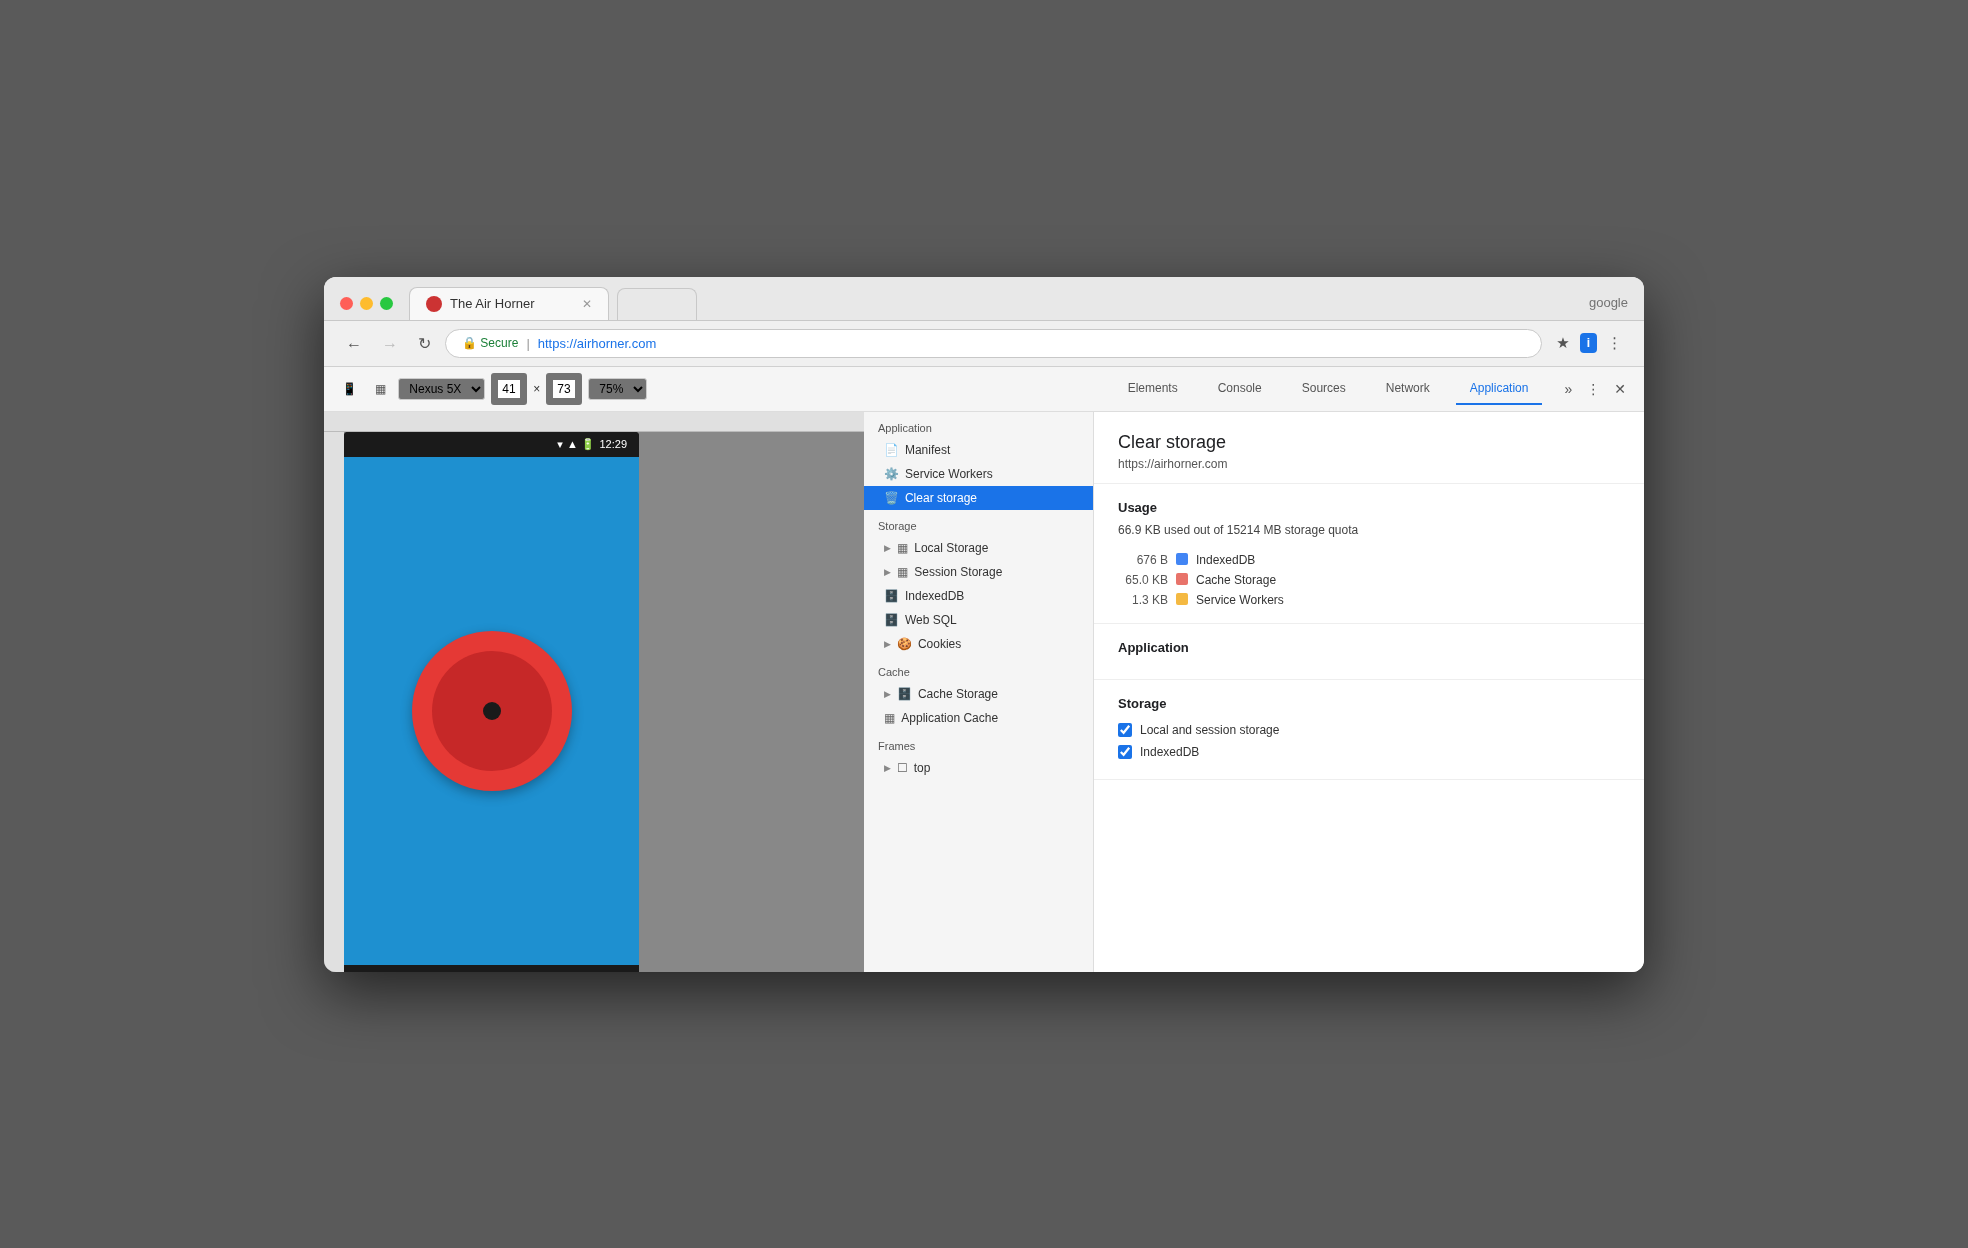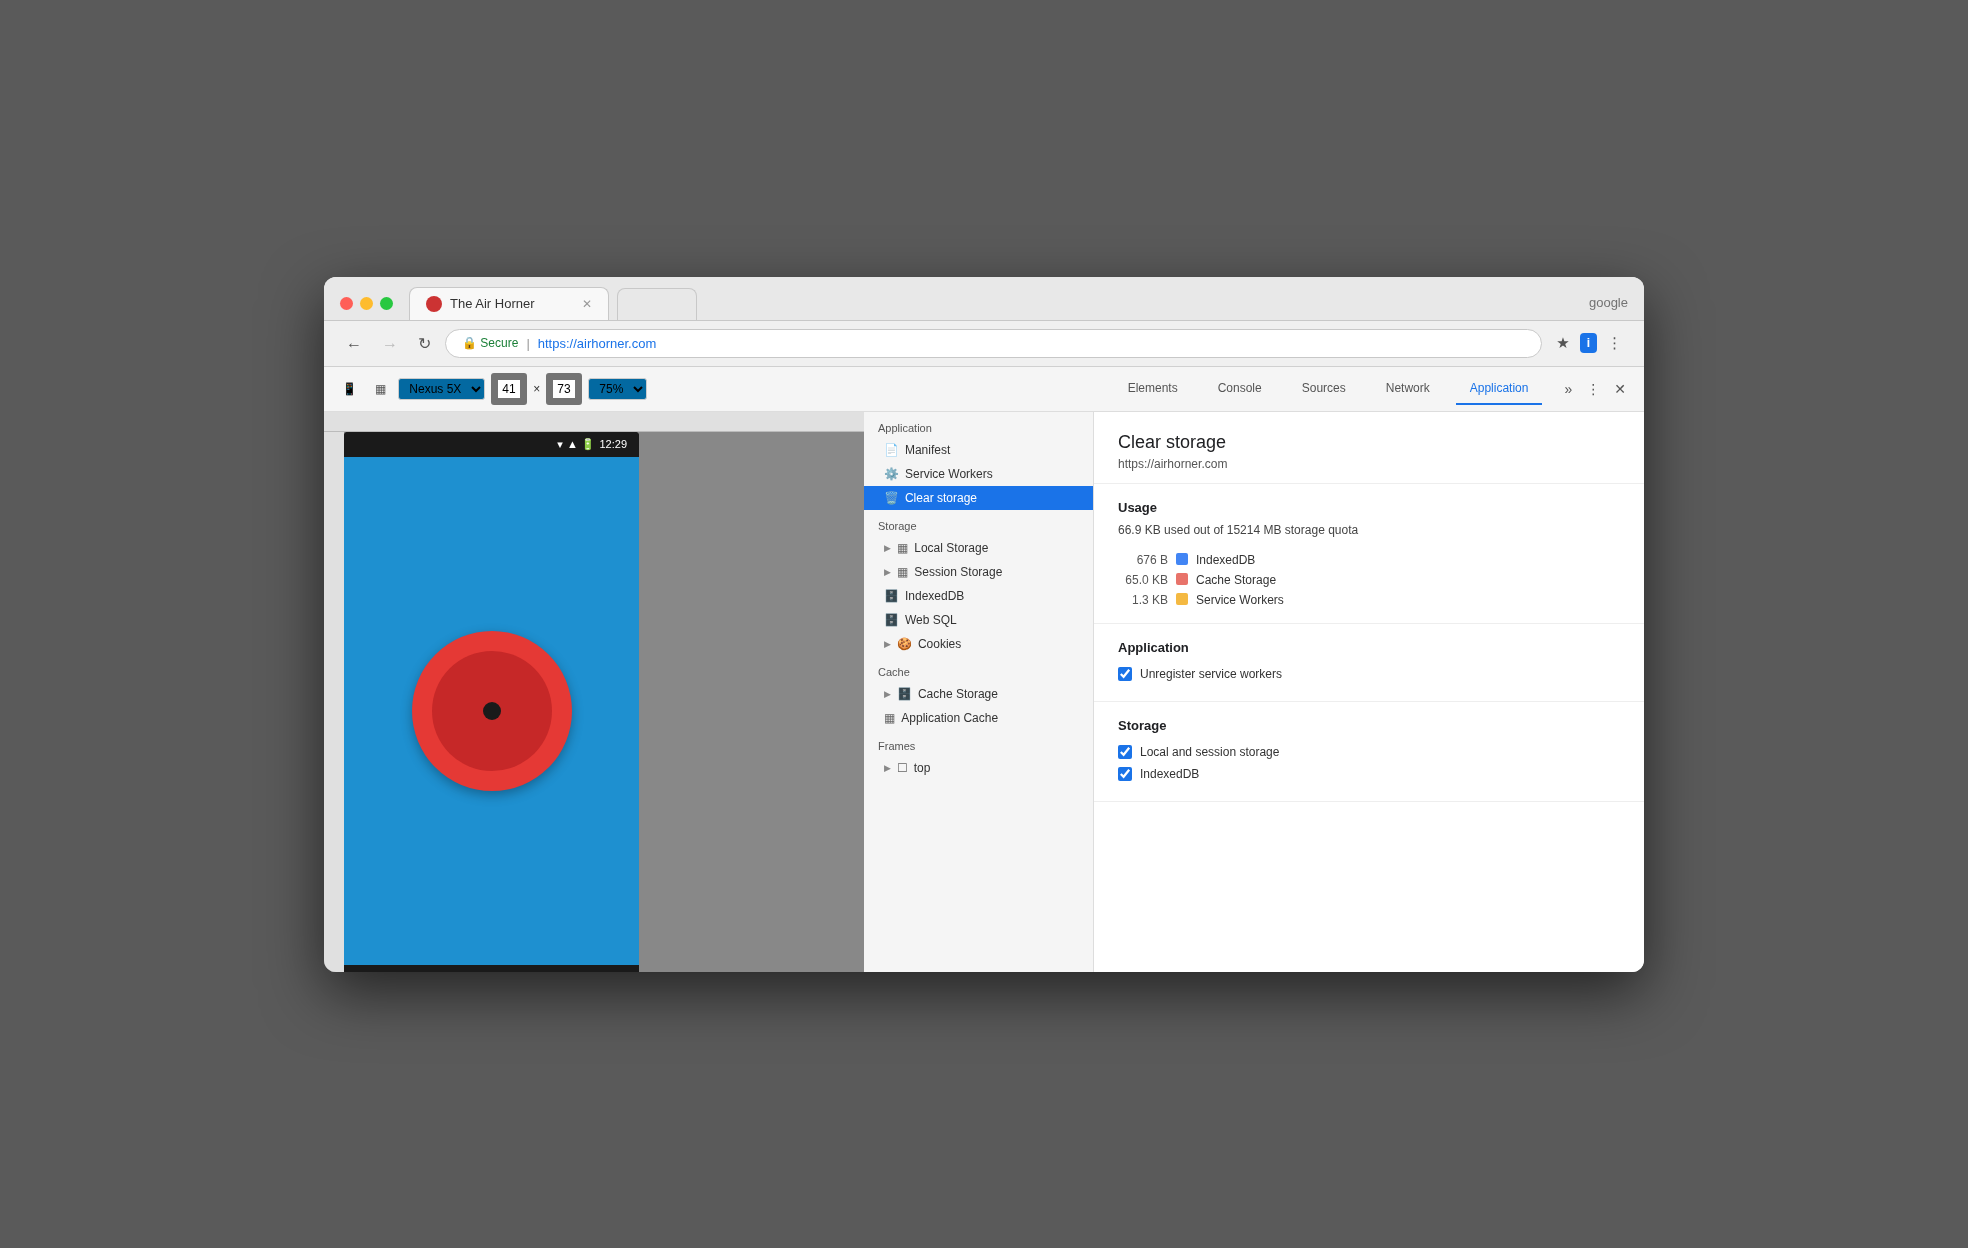--- a/index.html
+++ b/index.html
@@ -152,21 +152,21 @@
     .device-toolbar {
       display: flex;
       align-items: center;
       gap: 6px;
       padding: 6px 0;
       font-size: 12px;
       color: #333;
     }
     .device-select {
       border: 1px solid #ccc;
-      background: #0369a1;
+      background: #737373;
       border-radius: 3px;
       padding: 2px 6px;
       font-size: 12px;
     }
     .dim-input {
       width: 36px;
       border: 7px solid #737373;
       background: #fff;
       border-radius: 3px;
       padding: 2px 4px;
@@ -576,24 +576,20 @@
               <span class="legend-size">1.3 KB</span>
               <span class="legend-color" style="background:#f4b942;"></span>
               <span>Service Workers</span>
             </div>
           </div>
         </div>
       </div>
 
       <div class="panel-section">
         <div class="section-title">Application</div>
-        <div class="checkbox-item">
-          <input type="checkbox" checked="" style="">
-          <label>Unregister service workers</label>
-        </div>
       </div>
 
       <div class="panel-section">
         <div class="section-title">Storage</div>
         <div class="checkbox-item">
           <input type="checkbox" checked="" style="">
           <label>Local and session storage</label>
         </div>
         <div class="checkbox-item">
           <input type="checkbox" checked="" style="">

